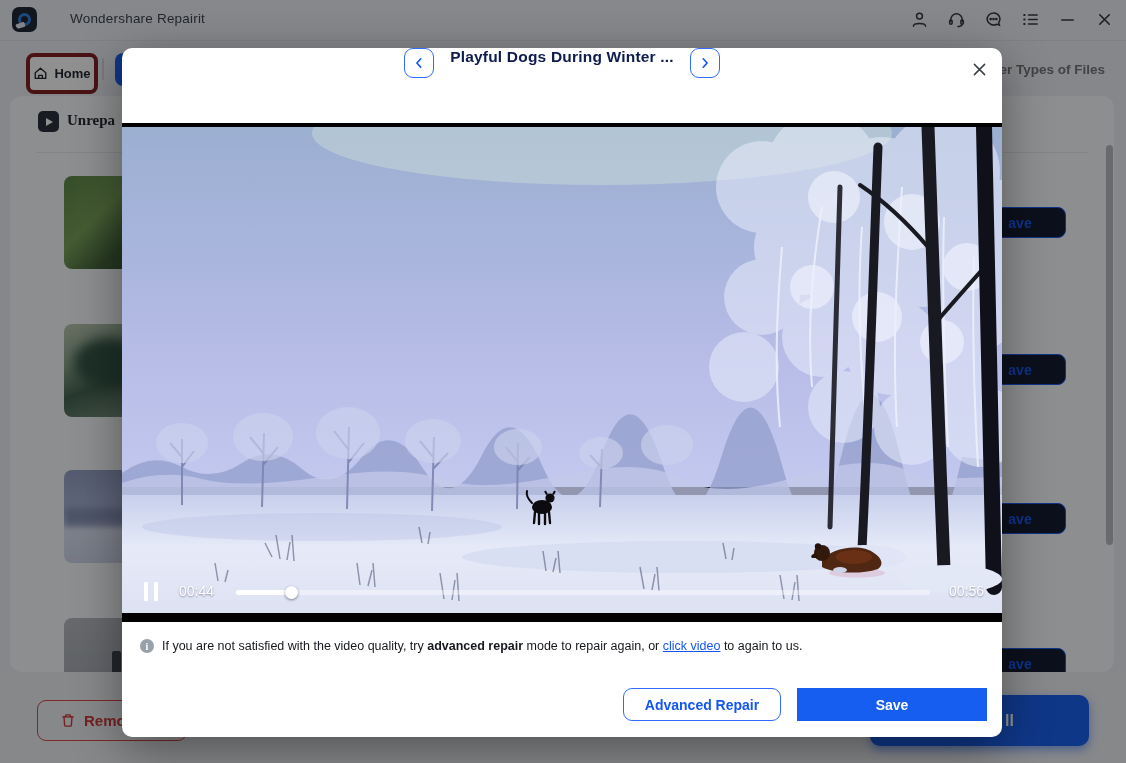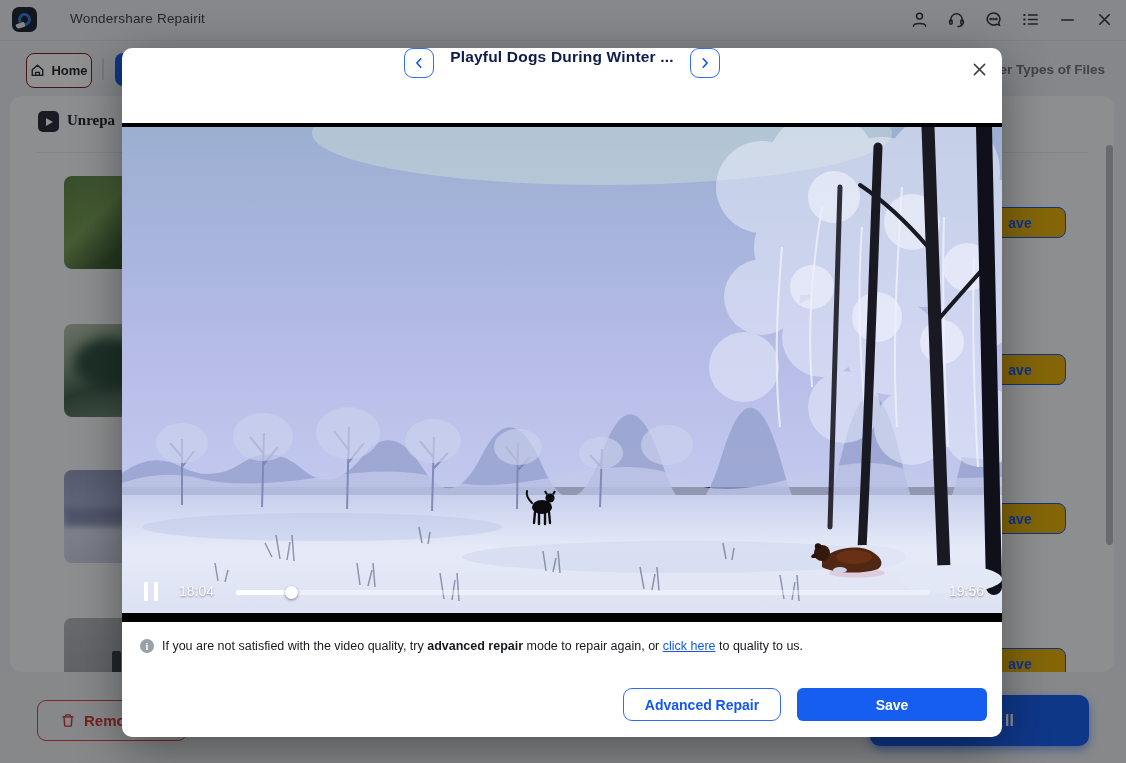--- a/index.html
+++ b/index.html
@@ -11,40 +11,40 @@
   
   #app{position:absolute;inset:0;z-index:0;}
   .titlebar{position:absolute;left:0;top:0;width:1126px;height:40px;background:#eff1f4;border-bottom:1px solid #dfe2e7;display:flex;align-items:center;}
   .logo{position:absolute;left:12px;top:7px;width:25px;height:25px;border-radius:7px;background:#1b2330;display:flex;align-items:center;justify-content:center;}
   .logo .ring{width:13px;height:13px;border-radius:50%;border:3.5px solid #2f7fd6;box-sizing:border-box;}
   .logo .wedge{position:absolute;left:4px;bottom:4px;width:9px;height:5px;background:#e8ecf2;border-radius:1px 1px 1px 3px;transform:rotate(-18deg);}
   .appname{position:absolute;left:46px;top:11px;font-size:13.5px;color:#3a4048;letter-spacing:.2px;margin-left:24px;}
   .tb-icons{position:absolute;right:12px;top:10px;display:flex;gap:18px;align-items:center;}
   .tb-icons svg{display:block;}
   .navrow{position:absolute;left:0;top:40px;width:1126px;height:56px;}
-  .home-btn{position:absolute;left:26px;top:13px;width:64px;height:33px;background:#ffffff;border:1px solid #7f1d1d;border-radius:8px;display:flex;align-items:center;justify-content:center;gap:6px;font-size:13px;font-weight:700;color:#1d2228;}
+  .home-btn{position:absolute;left:26px;top:13px;width:64px;height:33px;background:#ffffff;border:4px solid #7f1d1d;border-radius:8px;display:flex;align-items:center;justify-content:center;gap:6px;font-size:13px;font-weight:700;color:#1d2228;}
   .nav-divider{position:absolute;left:102px;top:18px;width:2px;height:22px;background:#d2d6dc;border-radius:1px;}
   .active-tab-sliver{position:absolute;left:115px;top:13px;width:46px;height:33px;background:#155EEF;border-radius:8px;}
   .types-link{position:absolute;right:21px;top:22px;font-size:13.5px;font-weight:700;color:#737373;}
   .panel{position:absolute;left:10px;top:96px;width:1104px;height:576px;background:#fafbfc;border-radius:12px;}
   .panel-header-icon{position:absolute;left:28px;top:15px;width:21px;height:21px;background:#262c35;border-radius:5px;display:flex;align-items:center;justify-content:center;}
   .panel-header-icon .tri{width:0;height:0;border-left:7px solid #fff;border-top:4.5px solid transparent;border-bottom:4.5px solid transparent;margin-left:2px;}
   .panel-title{position:absolute;left:57px;top:16px;font-size:15px;font-weight:700;color:#20242b;font-family:Liberation Serif, serif;}
   .panel-divider{position:absolute;left:26px;top:56px;width:1052px;height:1px;background:#e7e9ee;}
   .thumb{position:absolute;left:54px;width:120px;height:93px;border-radius:8px;overflow:hidden;background:#888;}
   .thumb-1{top:80px;background:linear-gradient(135deg,#5c8544 0%,#77a055 35%,#3f6034 60%,#2c4a28 100%);}
   .thumb-1::after{content:"";position:absolute;right:6px;bottom:4px;width:34px;height:44px;border-radius:45% 45% 30% 30%;background:linear-gradient(180deg,#c9a98e 0%,#b5927a 40%,#e3e6e0 70%);}
   .thumb-2{top:228px;background:linear-gradient(160deg,#b9c6ad 0%,#8aa489 30%,#41604c 55%,#6d8873 80%,#cfd6c2 100%);}
   .thumb-2::after{content:"";position:absolute;left:10px;top:14px;width:70px;height:50px;border-radius:50%;background:#2f5040;filter:blur(6px);}
   .thumb-3{top:374px;background:linear-gradient(180deg,#93a0c4 0%,#a9b4d6 45%,#dde3f2 65%,#cfd6ea 100%);}
   .thumb-3::after{content:"";position:absolute;left:0;top:38px;width:120px;height:18px;background:#7d89b0;filter:blur(3px);opacity:.8;}
   .thumb-4{top:522px;background:linear-gradient(180deg,#b6b9be 0%,#a9adb3 60%,#6f757c 78%,#474d54 100%);}
   .thumb-4::before{content:"";position:absolute;left:48px;bottom:18px;width:9px;height:42px;background:#3a4046;border-radius:2px 2px 0 0;}
   .thumb-4::after{content:"";position:absolute;left:70px;bottom:18px;width:7px;height:30px;background:#3a4046;border-radius:2px 2px 0 0;box-shadow:-70px 8px 0 -1px #3a4046, 26px 10px 0 -1px #3a4046;}
-  .row-save{position:absolute;left:964px;width:92px;height:31px;border-radius:8px;border:1.5px solid #1456F0;background:#eab308;color:#1456F0;font-size:14px;font-weight:700;display:flex;align-items:center;justify-content:center;box-sizing:border-box;}
+  .row-save{position:absolute;left:964px;width:92px;height:31px;border-radius:8px;border:1.5px solid #1456F0;background:#0f172a;color:#1456F0;font-size:14px;font-weight:700;display:flex;align-items:center;justify-content:center;box-sizing:border-box;}
   .scrollbar{position:absolute;left:1096px;top:49px;width:7px;height:400px;background:#b7bac0;border-radius:4px;}
   .footer{position:absolute;left:0;top:672px;width:1126px;height:91px;background:#eef0f3;}
   .remove-btn{position:absolute;left:37px;top:28px;width:150px;height:41px;border:1.5px solid #dc4040;border-radius:9px;color:#cf3434;font-size:15px;font-weight:700;display:flex;align-items:center;gap:8px;padding-left:22px;box-sizing:border-box;background:transparent;}
   .saveall-btn{position:absolute;left:870px;top:23px;width:219px;height:51px;background:#155EEF;border-radius:10px;color:#fff;font-size:16px;font-weight:700;display:flex;align-items:center;box-sizing:border-box;padding-left:135px;box-shadow:0 4px 10px rgba(21,94,239,.5);}
   
   #overlay{position:absolute;inset:0;background:rgba(8,9,12,0.45);z-index:50;}
   
   #modal{position:absolute;left:122px;top:48px;width:880px;height:689px;background:#ffffff;border-radius:10px;z-index:100;box-shadow:0 12px 48px rgba(0,0,0,.4);}
   .modal-close{position:absolute;right:12px;top:10px;width:22px;height:22px;display:flex;align-items:center;justify-content:center;}
   .modal-header{position:absolute;left:0;top:0;width:880px;height:75px;display:flex;justify-content:center;gap:16px;}
@@ -60,21 +60,21 @@
   .track{position:absolute;left:114px;top:12px;width:694px;height:4.5px;background:rgba(255,255,255,.42);border-radius:3px;}
   .track-fill{position:absolute;left:0;top:0;height:100%;background:#fff;border-radius:3px;width:8%;}
   .knob{position:absolute;top:-4.5px;width:13px;height:13px;border-radius:50%;background:#fff;box-shadow:0 1px 3px rgba(0,0,20,.45);left:calc(8% - 7px);}
   .info-row{position:absolute;left:18px;top:590px;width:844px;display:flex;align-items:flex-start;gap:8px;}
   .info-icon{flex:0 0 auto;width:14px;height:14px;border-radius:50%;background:#98a0a9;color:#fff;font-size:10px;font-weight:700;display:flex;align-items:center;justify-content:center;font-family:"Liberation Serif",serif;margin-top:1px;}
   .info-text{font-size:12.5px;color:#15181d;line-height:17px;}
   .info-text b{font-weight:700;}
   .info-link{color:#1456F0;text-decoration:underline;}
   .modal-actions{position:absolute;left:0;top:640px;width:880px;height:33px;}
   .adv-btn{position:absolute;left:501px;top:0;width:158px;height:33px;border:1.5px solid #2f6bff;border-radius:9px;background:#fff;color:#1456F0;font-size:14px;font-weight:700;display:flex;align-items:center;justify-content:center;box-sizing:border-box;}
-  .save-btn{position:absolute;left:675px;top:0;width:190px;height:33px;border-radius:6px;background:#155EEF;color:#fff;font-size:14px;font-weight:700;display:flex;align-items:center;justify-content:center;}
+  .save-btn{position:absolute;left:675px;top:0;width:190px;height:33px;border-radius:0;background:#155EEF;color:#fff;font-size:14px;font-weight:700;display:flex;align-items:center;justify-content:center;}
 </style>
 </head>
 <body>
 
 <div id="app">
 
   <div class="titlebar">
     <div class="logo">
       <div class="ring"></div>
         <div class="wedge"></div>
@@ -312,31 +312,31 @@
         <path d="M4,14 C0,15 -2,17 0,19 L6,19 Z" fill="#2a140a"></path>
         <ellipse cx="28" cy="31" rx="7" ry="3" fill="#cfd3e8"></ellipse>
       </g>
     </svg>
 
     <div class="vctl">
       <div class="pause">
           <i></i>
           <i></i>
         </div>
-      <div class="t-cur">18:04</div>
+      <div class="t-cur">00:44</div>
       <div class="track">
         <div class="track-fill" style="width: 8%;"></div>
         <div class="knob" style="left: calc(8% - 7px);"></div>
       </div>
-      <div class="t-dur">19:56</div>
+      <div class="t-dur">00:56</div>
     </div>
   </div>
 
   <div class="info-row">
     <div class="info-icon">i</div>
-    <div class="info-text"><span>If you are not satisfied with the video quality, try </span><b>advanced repair</b><span> mode to repair again, or </span><span class="info-link">click here</span><span> to quality to us.</span></div>
+    <div class="info-text"><span>If you are not satisfied with the video quality, try </span><b>advanced repair</b><span> mode to repair again, or </span><span class="info-link">click video</span><span> to again to us.</span></div>
   </div>
 
   <div class="modal-actions">
     <div class="adv-btn">Advanced Repair</div>
     <div class="save-btn">Save</div>
   </div>
 </div>
 
 </body></html>

